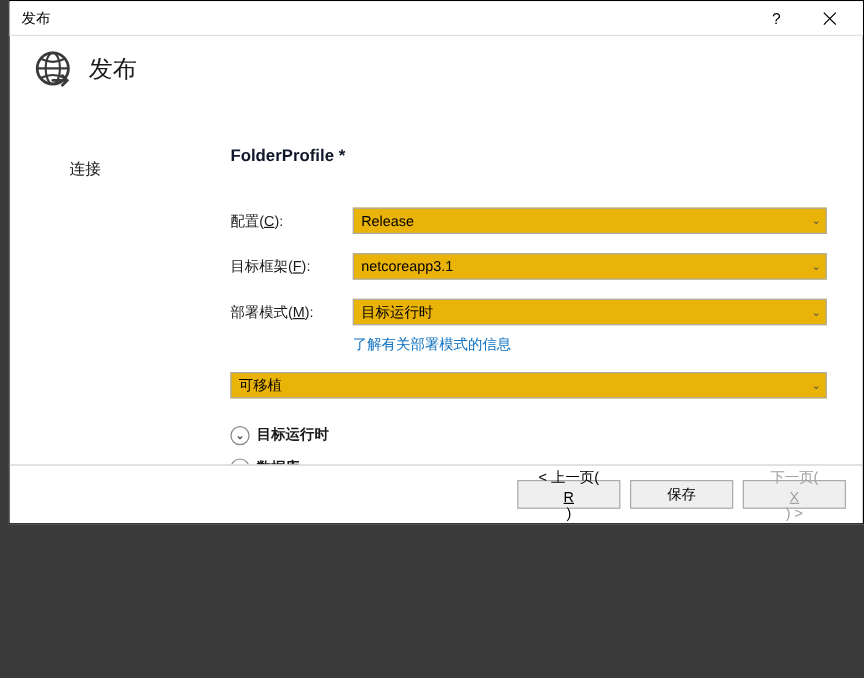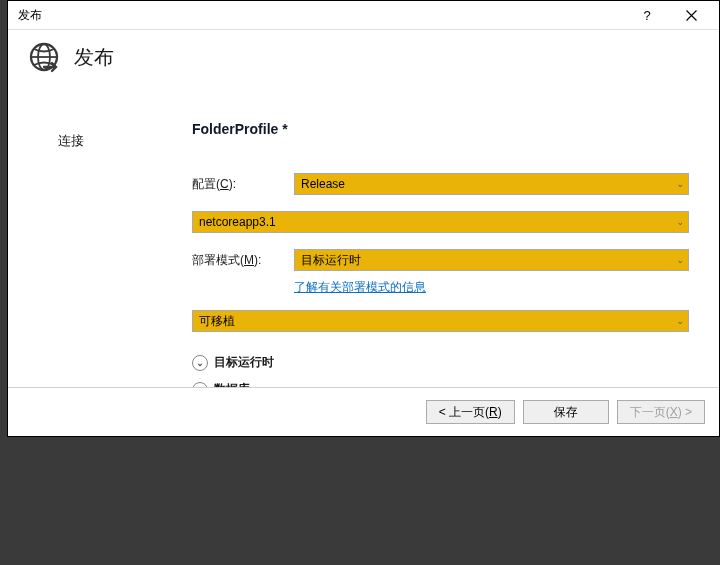--- a/index.html
+++ b/index.html
@@ -141,21 +141,20 @@
       color: #555;
     }
     .form-link {
       margin-left: 102px;
       color: #0e70c0;
       font-size: 12px;
       cursor: pointer;
       margin-top: -8px;
       margin-bottom: 14px;
       display: block;
-      text-decoration: underline;
     }
     .expander {
       display: flex;
       align-items: center;
       gap: 6px;
       font-size: 12px;
       font-weight: bold;
       color: #1a1a1a;
       margin-top: 22px;
       cursor: pointer;
@@ -183,20 +182,21 @@
       min-width: 86px;
       height: 24px;
       border: 1px solid #ababab;
       background: #efefef;
       font-size: 12px;
       cursor: pointer;
       display: flex;
       align-items: center;
       justify-content: center;
       padding: 0 12px;
+      flex-direction: column;
     }
     .btn.disabled {
       color: #a0a0a0;
       cursor: default;
     }
     .btn u { text-decoration: underline; }
   </style>
 </head>
 <body>
 
@@ -237,20 +237,21 @@
 
       <div class="form-row">
         <span class="form-label"><span>配置(</span><u>C</u><span>):</span></span>
         <div class="select">
           <span>Release</span>
           <span class="select-arrow">⌄</span>
         </div>
       </div>
 
       <div class="form-row">
+        <span class="form-label"><span>目标框架(</span><u>F</u><span>):</span></span>
         <div class="select">
           <span>netcoreapp3.1</span>
           <span class="select-arrow">⌄</span>
         </div>
       </div>
 
       <div class="form-row">
         <span class="form-label"><span>部署模式(</span><u>M</u><span>):</span></span>
         <div class="select">
           <span>目标运行时</span>

